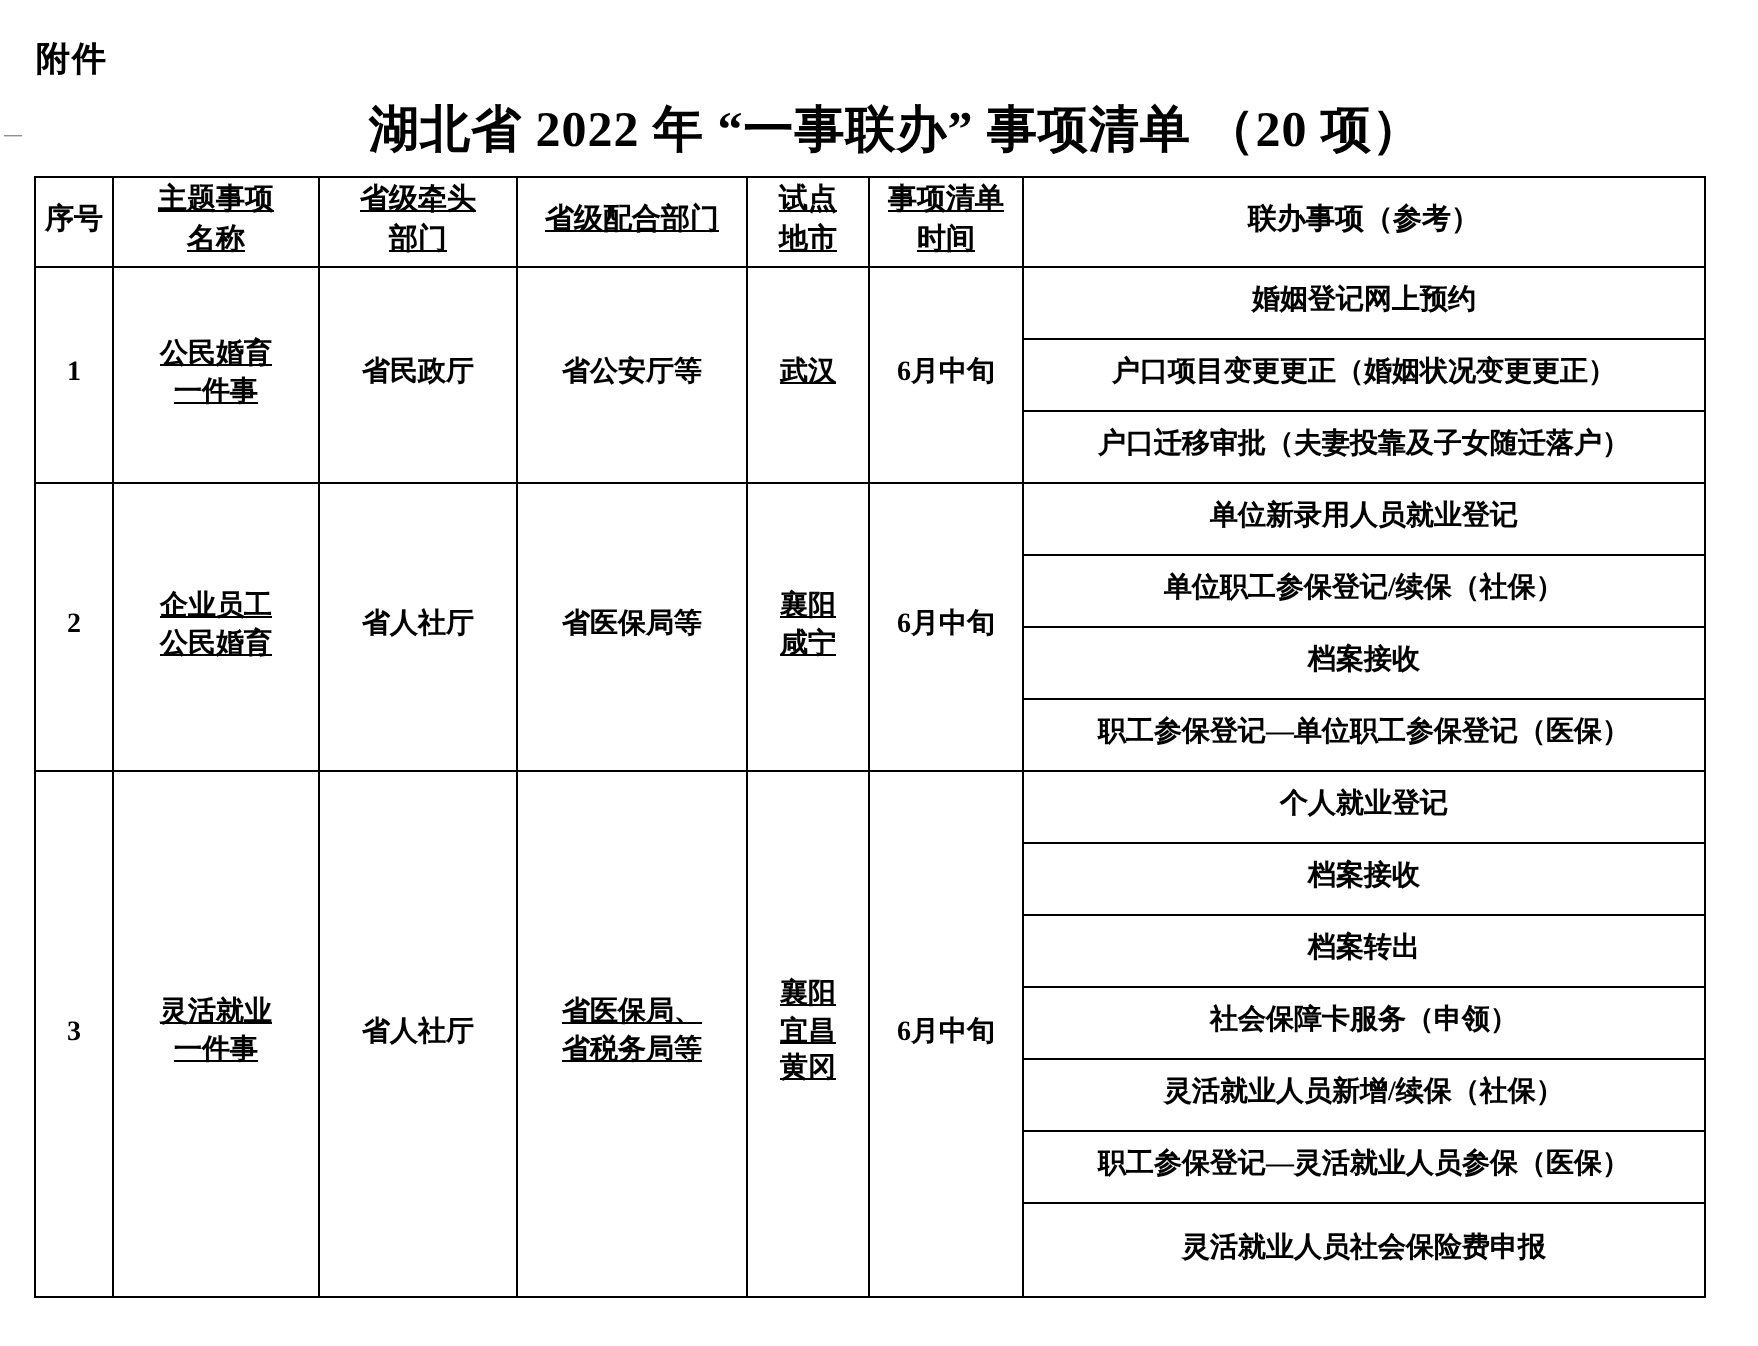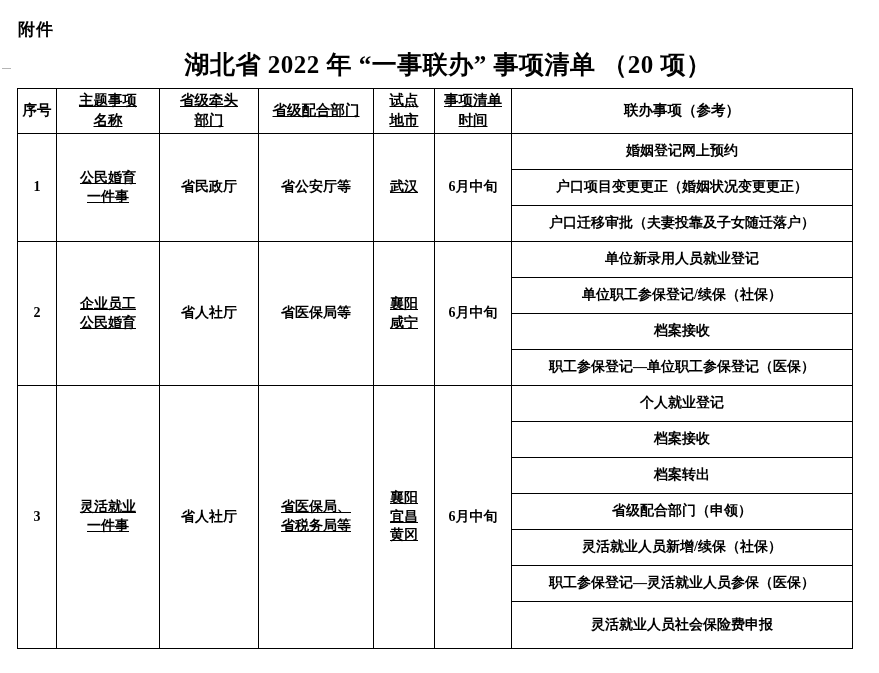--- a/index.html
+++ b/index.html
@@ -190,21 +190,21 @@
         <td class="time" rowspan="7">6月中旬</td>
         <td class="item">个人就业登记</td>
       </tr>
       <tr>
         <td class="item">档案接收</td>
       </tr>
       <tr>
         <td class="item">档案转出</td>
       </tr>
       <tr>
-        <td class="item">省级配合部门（申领）</td>
+        <td class="item">社会保障卡服务（申领）</td>
       </tr>
       <tr>
         <td class="item">灵活就业人员新增/续保（社保）</td>
       </tr>
       <tr>
         <td class="item">职工参保登记—灵活就业人员参保（医保）</td>
       </tr>
       <tr>
         <td class="item" style="height:42px">灵活就业人员社会保险费申报</td>
       </tr>

